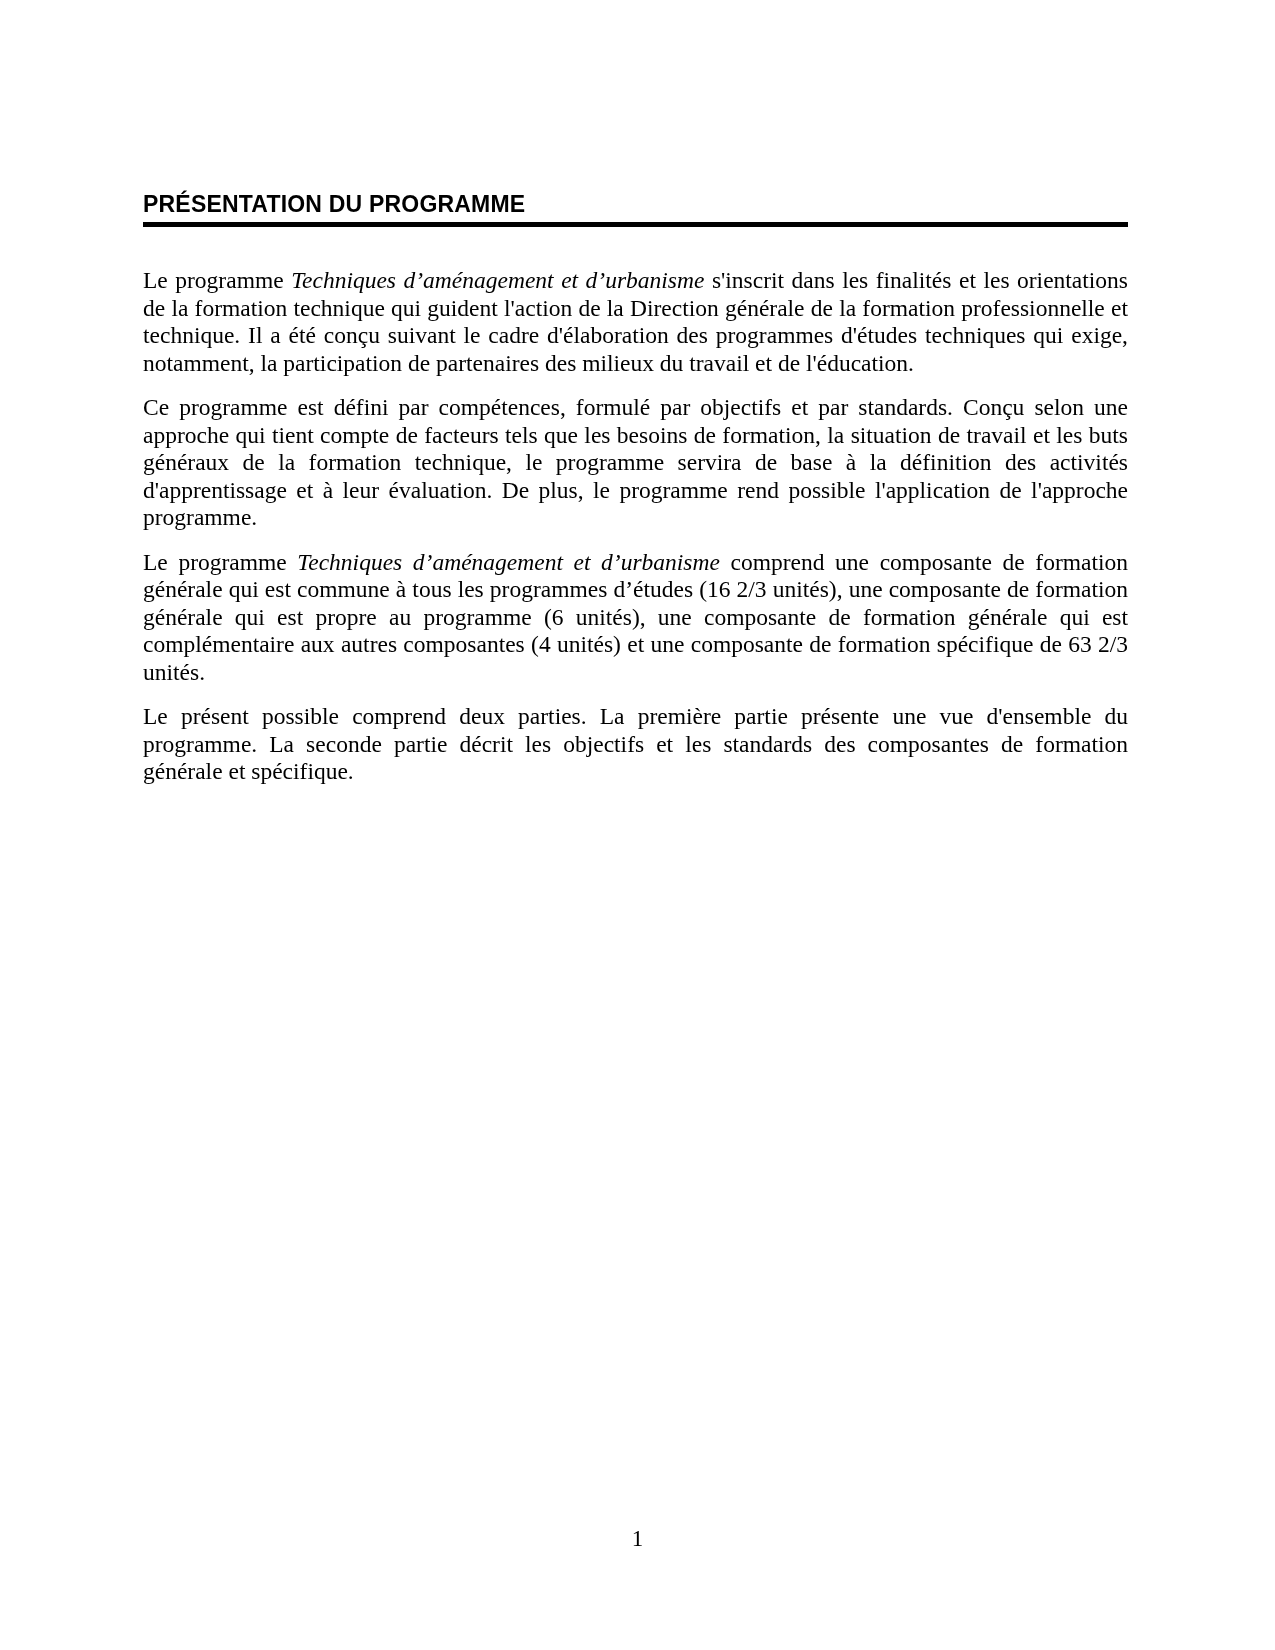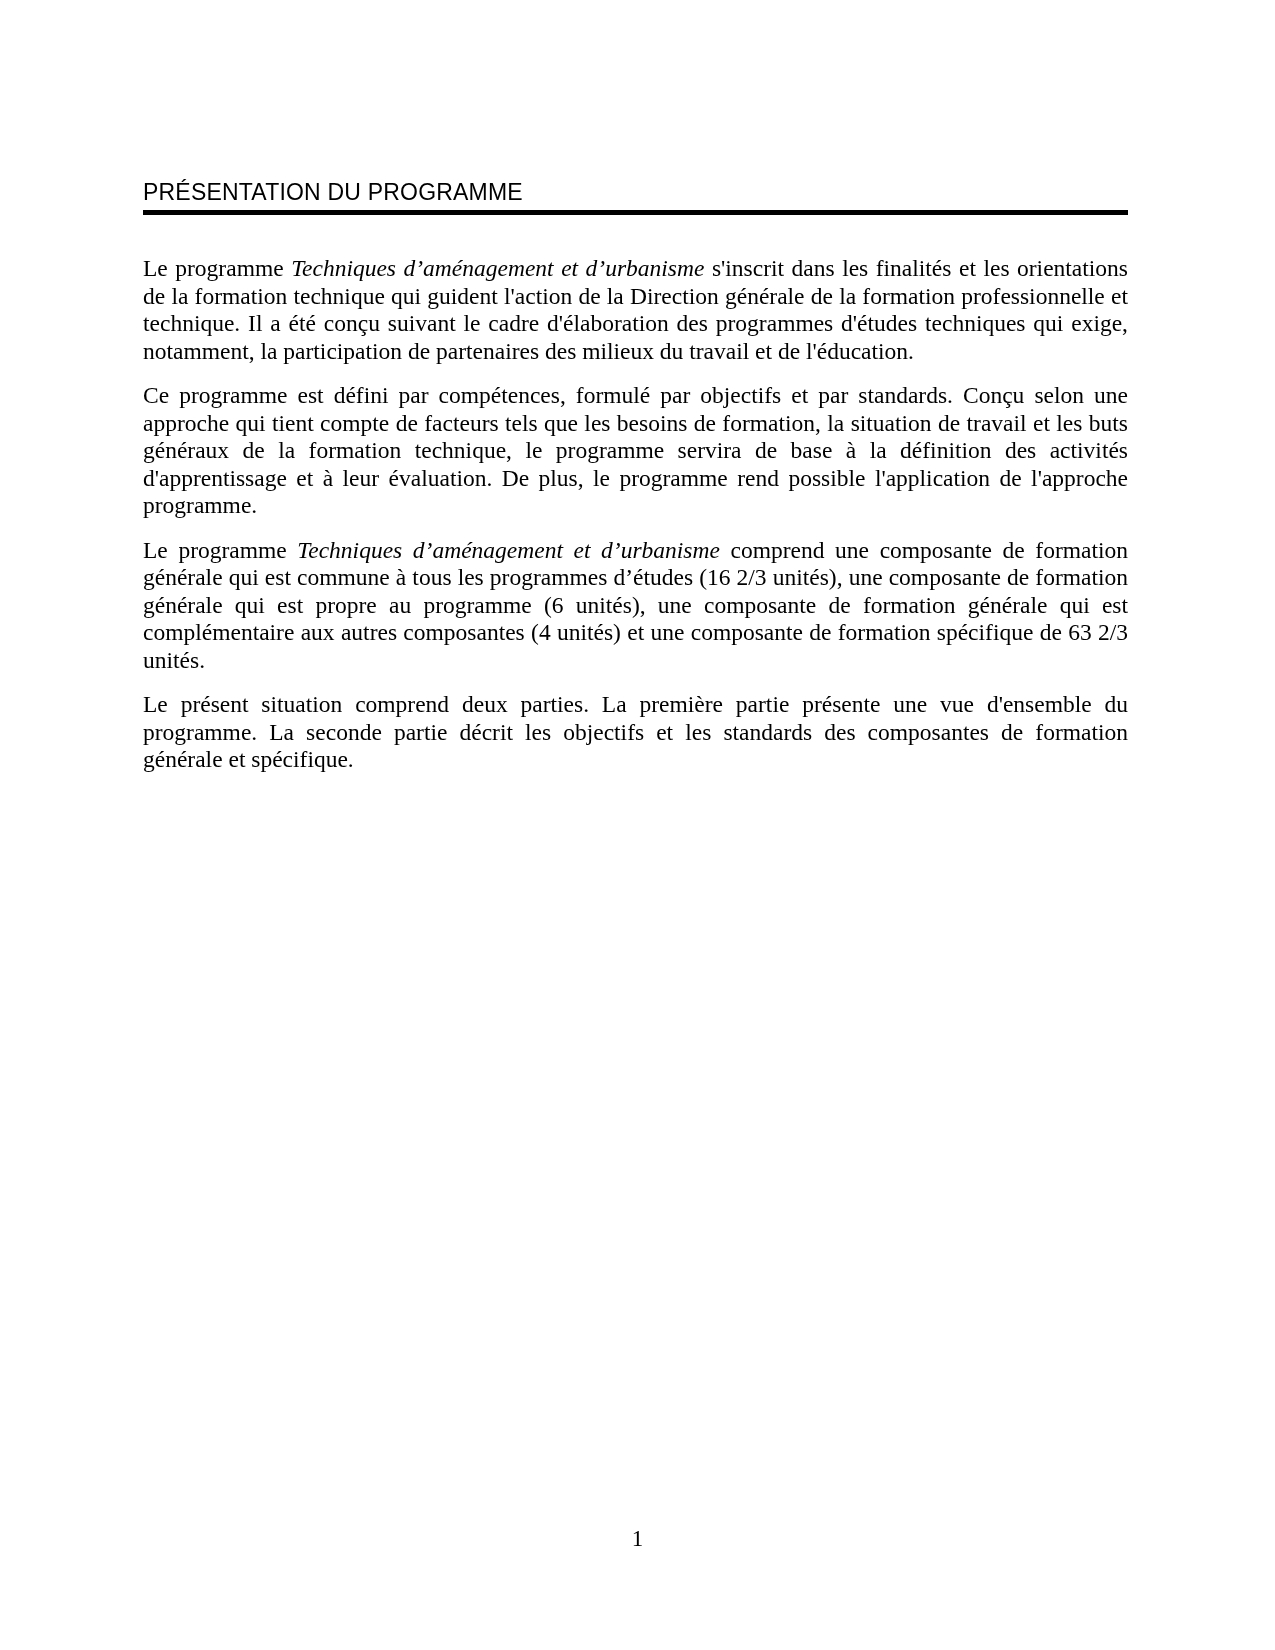--- a/index.html
+++ b/index.html
@@ -19,23 +19,23 @@
   .content {
     position: absolute;
     left: 143px;
     top: 175px;
     width: 985px;
   }
   .doc-title {
     font-family: "Liberation Sans", sans-serif;
     font-size: 23px;
     line-height: 27px;
-    font-weight: normal;
+    font-weight: bold;
     letter-spacing: 0.2px;
-    margin: 4px 0 4px 0;
+    margin: 16px 0 4px 0;
   }
   .title-rule {
     height: 5px;
     background: #000000;
     margin: 0 0 40px 0;
   }
   .body-para {
     font-size: 23.5px;
     line-height: 27.5px;
     text-align: justify;
@@ -62,18 +62,18 @@
     <h1 class="doc-title">PRÉSENTATION DU PROGRAMME</h1>
 
     <div class="title-rule"></div>
 
     <p class="body-para"><span>Le programme </span><em>Techniques d’aménagement et d’urbanisme</em><span> s'inscrit dans les finalités et les orientations de la formation technique qui guident l'action de la Direction générale de la formation professionnelle et technique. Il a été conçu suivant le cadre d'élaboration des programmes d'études techniques qui exige, notamment, la participation de partenaires des milieux du travail et de l'éducation.</span></p>
 
     <p class="body-para"><span>Ce programme est défini par compétences, formulé par objectifs et par standards. Conçu selon une approche qui tient compte de facteurs tels que les besoins de formation, la situation de travail et les buts généraux de la formation technique, le programme servira de base à la définition des activités d'apprentissage et à leur évaluation. De plus, le programme rend possible l'application de l'approche programme.</span></p>
 
     <p class="body-para"><span>Le programme </span><em>Techniques d’aménagement et d’urbanisme</em><span> comprend une composante de formation générale qui est commune à tous les programmes d’études (16 2/3 unités), une composante de formation générale qui est propre au programme (6 unités), une composante de formation générale qui est complémentaire aux autres composantes (4 unités) et une composante de formation spécifique de 63 2/3 unités.</span></p>
 
-    <p class="body-para"><span>Le présent situation comprend deux parties. La première partie présente une vue d'ensemble du programme. La seconde partie décrit les objectifs et les standards des composantes de formation générale et spécifique.</span></p>
+    <p class="body-para"><span>Le présent possible comprend deux parties. La première partie présente une vue d'ensemble du programme. La seconde partie décrit les objectifs et les standards des composantes de formation générale et spécifique.</span></p>
 
   </div>
 
   <div class="page-number">1</div>
 </div>
 
 </body></html>

